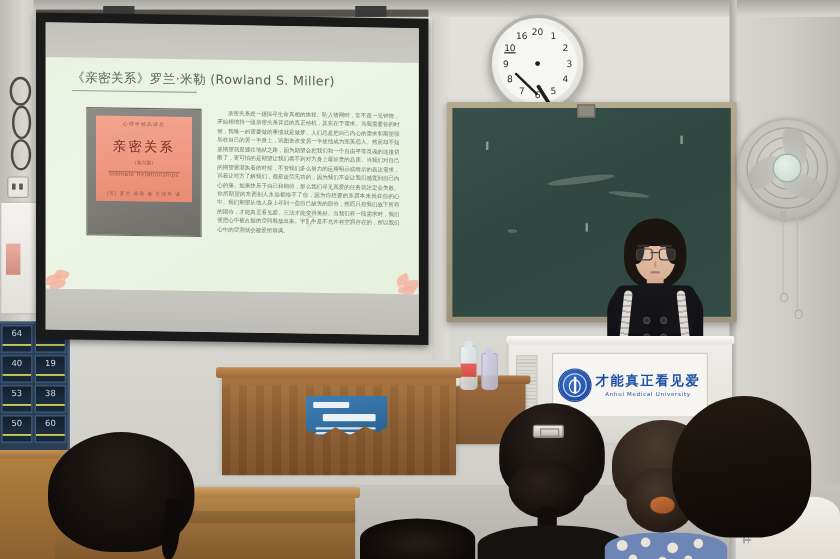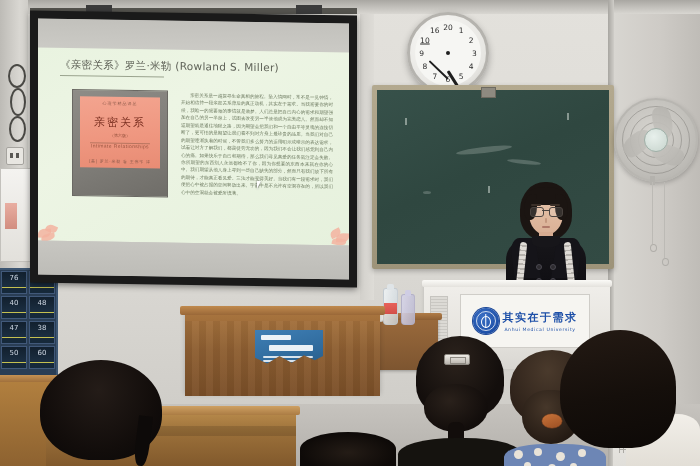--- a/index.html
+++ b/index.html
@@ -343,37 +343,37 @@
     <div class="hole" style="left:9px;"></div>
   </div>
 
   <div class="wall" id="whiteboard">
     <div id="wb-pink"></div>
   </div>
 
   <div class="wall" id="lockers">
     <div class="lk-row">
       <div class="lk">
-          <span>76</span>
+          <span>64</span>
         </div>
       <div class="lk">
           <span>42</span>
         </div>
     </div>
     <div class="lk-row">
       <div class="lk">
           <span>40</span>
         </div>
       <div class="lk">
-          <span>48</span>
+          <span>19</span>
         </div>
     </div>
     <div class="lk-row">
       <div class="lk">
-          <span>47</span>
+          <span>53</span>
         </div>
       <div class="lk">
           <span>38</span>
         </div>
     </div>
     <div class="lk-row">
       <div class="lk">
           <span>50</span>
         </div>
       <div class="lk">
@@ -509,21 +509,21 @@
   <div class="wall" id="podium">
     <div id="podium-top"></div>
     <div id="podium-speaker"></div>
     <div id="podium-panel">
       <div id="emblem">
         <div class="ring"></div>
         <div class="rod"></div>
         <div class="snake"></div>
       </div>
       <div id="podium-text">
-        <div id="uni-cn">其实在于需求</div>
+        <div id="uni-cn">才能真正看见爱</div>
         <div id="uni-en">Anhui Medical University</div>
       </div>
     </div>
   </div>
 
   <div class="wall" id="table">
     <div id="table-top"></div>
   </div>
   <div class="bottle" id="bot1">
     <div class="cap"></div>

